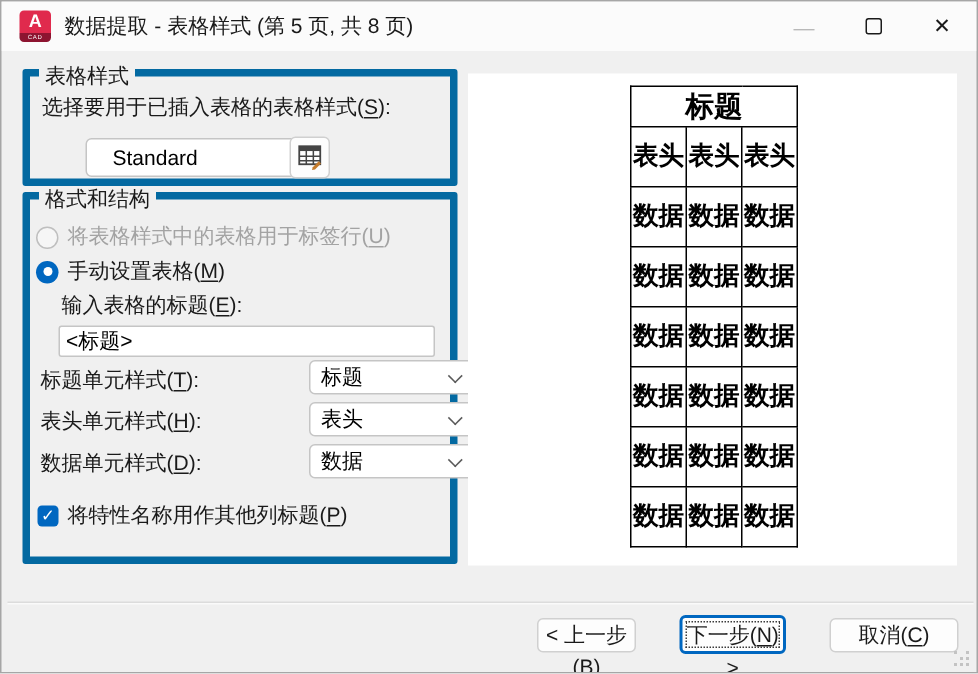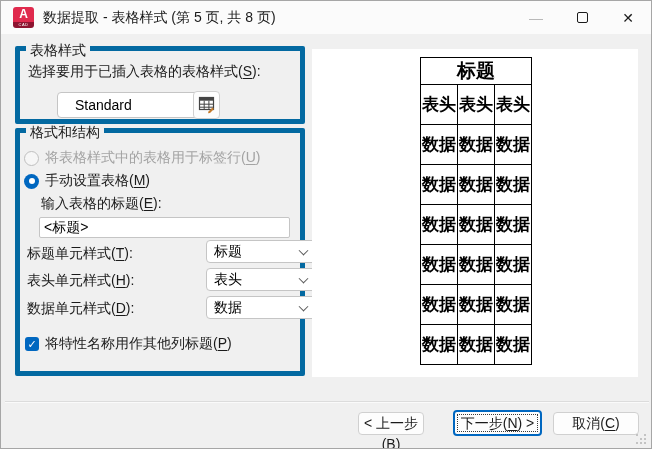--- a/index.html
+++ b/index.html
@@ -247,19 +247,19 @@
             <td>数据</td>
             <td>数据</td>
             <td>数据</td>
           </tr>
         </tbody>
     </table>
   </div>
 
   <div id="footer-sep"></div>
   <div class="btn" id="btn-back" style="left:357px; top:411px; width:66px;">&lt; 上一步(<u>B</u>)</div>
-  <div class="btn" id="btn-next" style="left:452px; top:409px; width:89px;">下一步(<u>N</u>) &gt;</div>
+  <div class="btn" id="btn-next" style="left:452px; top:409px; width:71px;">下一步(<u>N</u>) &gt;</div>
   <div class="btn" id="btn-cancel" style="left:552px; top:411px; width:86px;">取消(<u>C</u>)</div>
   <div id="resize-grip">
       <i></i>
     </div>
 
 </div>
 
 </body></html>

